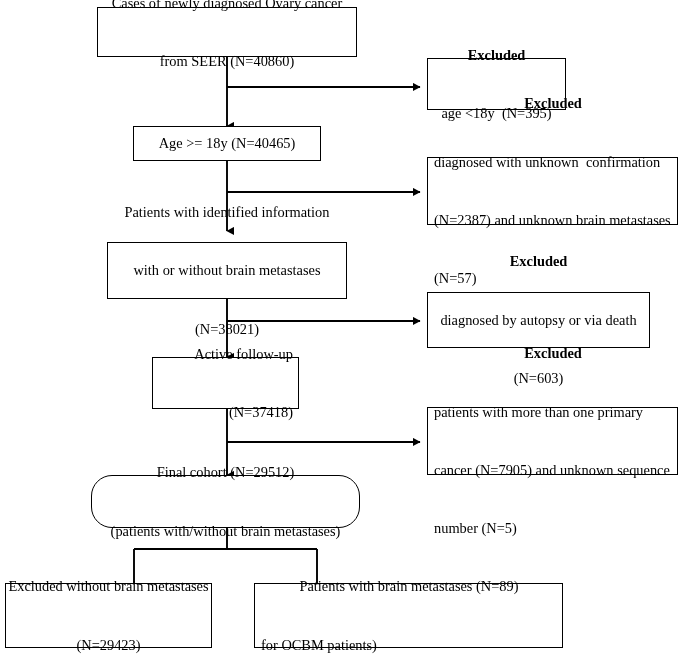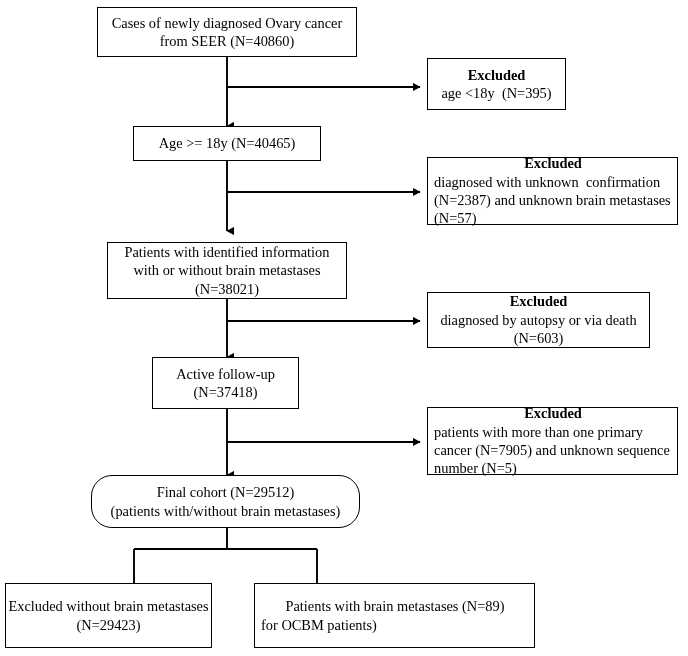--- a/index.html
+++ b/index.html
@@ -30,20 +30,21 @@
     background: #ffffff;
     display: flex;
     flex-direction: column;
     align-items: center;
     justify-content: center;
     color: #000000;
     font-size: 14.4px;
     line-height: 1.28;
     text-align: center;
     padding: 2px 5px;
+    gap: 40px;
   }
   .node .line {
     display: block;
     white-space: pre;
   }
   .node.left-align {
     align-items: flex-start;
     text-align: left;
     padding-left: 6px;
   }
@@ -125,21 +126,21 @@
     <span class="line">with or without brain metastases</span>
     <span class="line">(N=38021)</span>
   </div>
 
   <div class="node" style="left:427px; top:292px; width:223px; height:56px;">
     <span class="line head">Excluded</span>
     <span class="line">diagnosed by autopsy or via death</span>
     <span class="line">(N=603)</span>
   </div>
 
-  <div class="node" style="left:152px; top:357px; width:147px; height:52px;">
+  <div class="node" style="left:152px; top:357px; width:147px; height:52px;align-items:flex-end;">
     <span class="line">Active follow-up</span>
     <span class="line">(N=37418)</span>
   </div>
 
   <div class="node left-align" style="left:427px; top:407px; width:251px; height:68px;">
     <span class="line head">Excluded</span>
     <span class="line">patients with more than one primary</span>
     <span class="line">cancer (N=7905) and unknown sequence</span>
     <span class="line">number (N=5)</span>
   </div>
@@ -147,18 +148,18 @@
   <div class="node" style="left:91px; top:475px; width:269px; height:53px;border-radius:21px;">
     <span class="line">Final cohort (N=29512)</span>
     <span class="line">(patients with/without brain metastases)</span>
   </div>
 
   <div class="node" style="left:5px; top:583px; width:207px; height:65px;">
     <span class="line">Excluded without brain metastases</span>
     <span class="line">(N=29423)</span>
   </div>
 
-  <div class="node left-align" style="left:254px; top:583px; width:281px; height:65px;align-items:center;">
+  <div class="node left-align" style="left:254px; top:583px; width:309px; height:65px;align-items:center;">
     <span class="line head" style="font-weight:normal;">Patients with brain metastases (N=89)</span>
     <span class="line">for OCBM patients)</span>
   </div>
 
 </div>
 
 </body></html>

